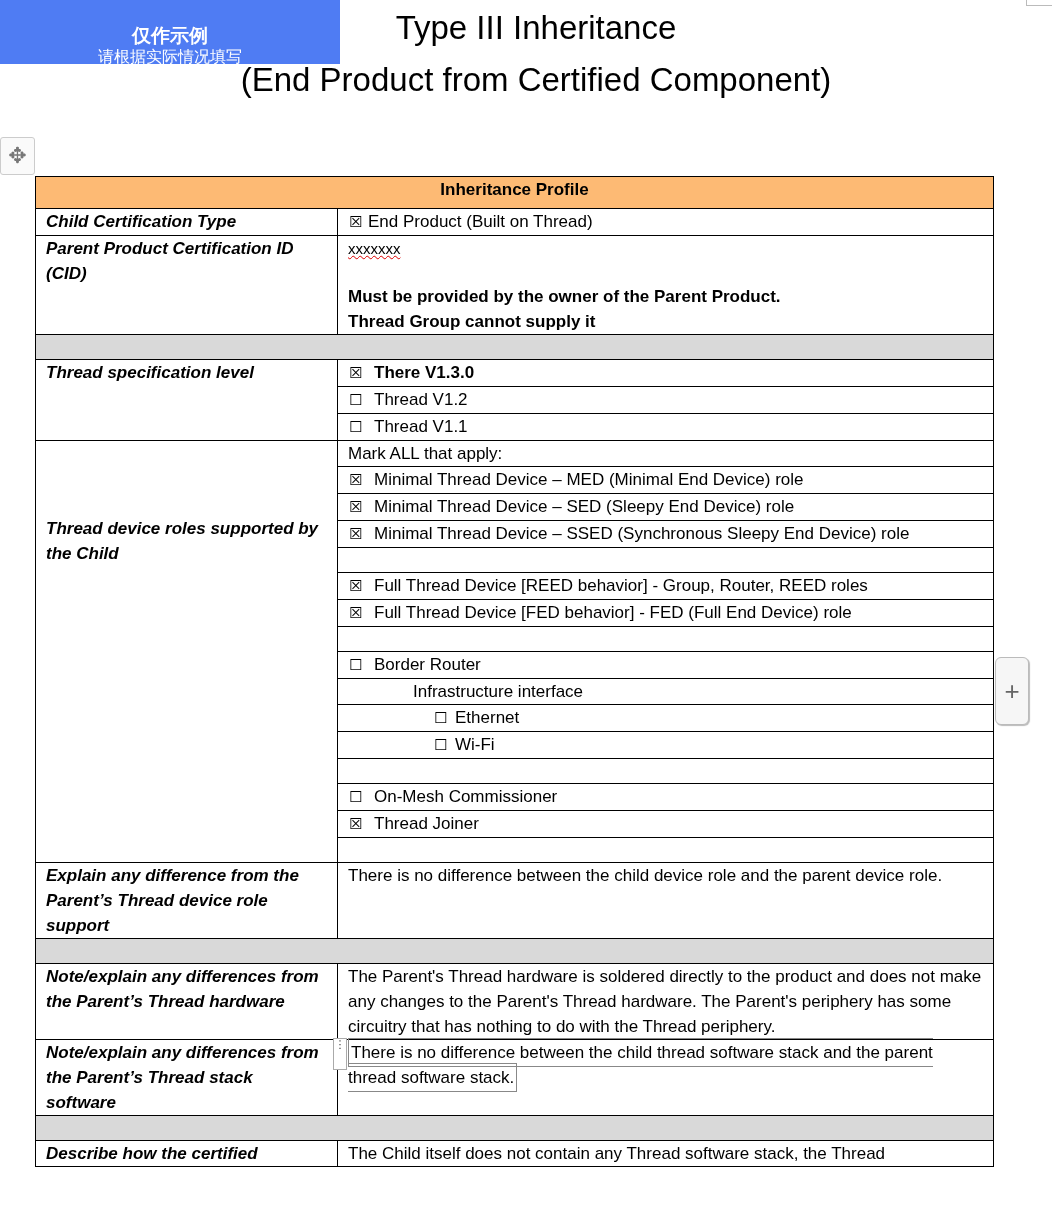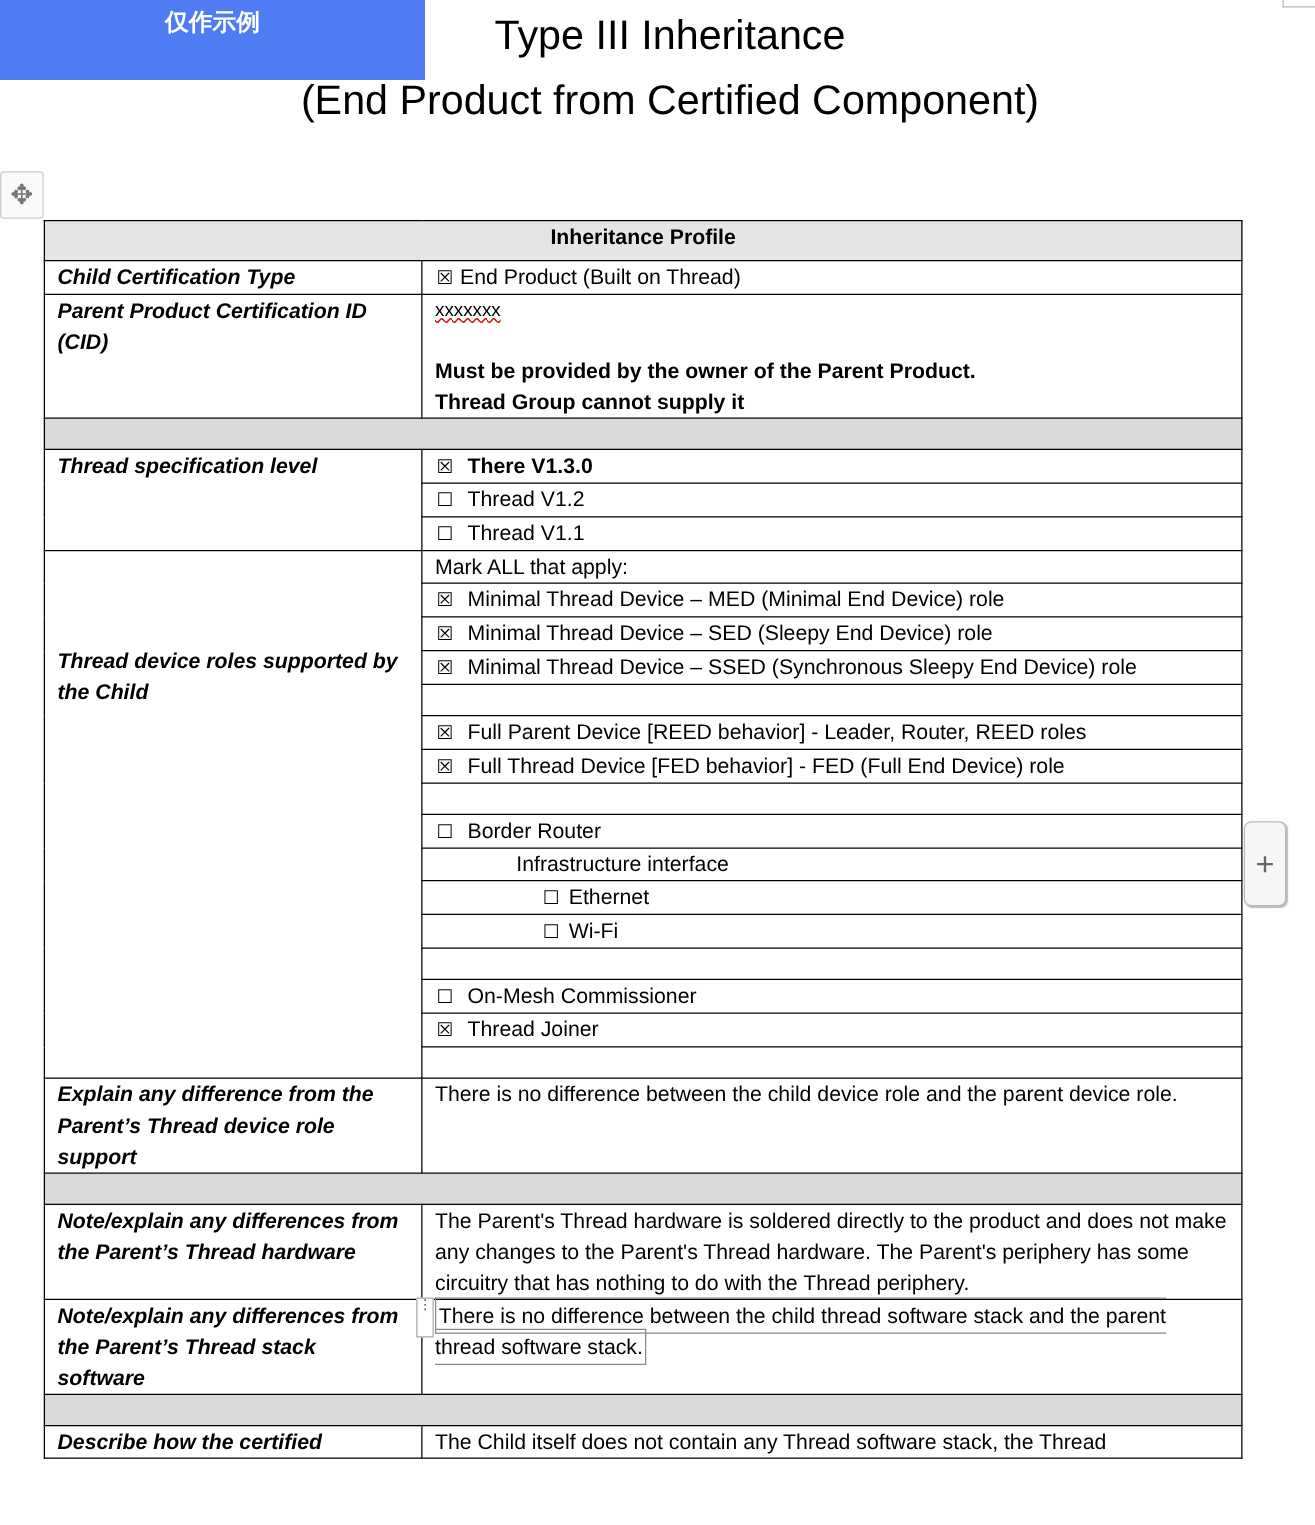--- a/index.html
+++ b/index.html
@@ -1,51 +1,52 @@
 <!DOCTYPE html>
 <html><head>
 <meta charset="utf-8">
 <style>
   html, body { margin:0; padding:0; }
   body { width:1052px; height:1220px; background:#ffffff; position:relative; overflow:hidden;
          font-family:"Liberation Sans", sans-serif; color:#000; }
   .banner { position:absolute; left:0; top:0; width:340px; height:64px; background:#4f7cf3; color:#fff; text-align:center; }
-  .banner .b1 { font-size:19px; font-weight:bold; margin-top:8px; line-height:22px; }
+  .banner .b1 { font-size:19px; font-weight:bold; margin-top:25px; line-height:22px; }
   .banner .b2 { font-size:16px; line-height:20px; }
   .corner-mark { position:absolute; left:0; top:0; width:45px; height:5px; border-right:1px solid #bbb; border-bottom:1px solid #bbb; }
   .corner-mark-r { position:absolute; right:0; top:0; width:25px; height:5px; border-left:1px solid #bbb; border-bottom:1px solid #bbb; }
   .title1 { position:absolute; left:0; width:1072px; top:8px; text-align:center; font-size:33px; line-height:40px; }
   .title2 { position:absolute; left:0; width:1072px; top:60px; text-align:center; font-size:33px; line-height:40px; }
   .move-handle { position:absolute; left:0; top:137px; width:33px; height:36px; border:1px solid #ccc; border-radius:3px; background:#fafafa;
                  display:flex; align-items:center; justify-content:center; color:#777; font-size:22px; }
   .add-handle { position:absolute; left:995px; top:657px; width:32px; height:66px; border:1px solid #bbb; border-radius:6px; background:#f6f6f6;
                 display:flex; align-items:center; justify-content:center; color:#666; font-size:26px; box-shadow:1px 1px 1px #bbb; }
   table.profile { position:absolute; left:35px; top:176px; width:958px; border-collapse:collapse; table-layout:fixed; }
   table.profile td { border:1.5px solid #000; vertical-align:top; font-size:17px; line-height:25px; padding:0 10px; }
-  td.hdr { background:#e5e5e5; text-align:center; font-weight:bold; font-size:21px; height:31px; line-height:33px; }
+  td.hdr { background:#fdba74; text-align:center; font-weight:bold; font-size:21px; height:31px; line-height:33px; }
   td.lbl { font-weight:bold;font-style:italic; }
   td.gray { background:#d9d9d9; height:24px; }
   .cb { display:inline-block; width:16px; text-align:center; margin-right:10px; font-family:"DejaVu Sans", sans-serif; font-size:15px; }
   .row-h { height:25px; }
   .blank { height:24px; }
   .indent1 { padding-left:75px !important; }
   .indent2 { padding-left:95px !important; }
   .squiggle { text-decoration:underline wavy #d00; text-decoration-thickness:1px; font-size:15px; }
   .editbox { position:relative; }
   .textframe { display:inline; border:1px solid #888; padding:4px 2px; }
   .frame-handle { position:absolute; left:-15px; top:-2px; width:12px; height:30px; border:1px solid #aaa; background:#fff; font-size:11px; line-height:10px; text-align:center; color:#444; }
 </style>
 </head>
 <body>
 
 <div class="corner-mark"></div>
 <div class="corner-mark-r"></div>
 
 <div class="banner">
   <div class="b1">仅作示例</div>
+  <div class="b2">请根据实际情况填写</div>
 </div>
 
 <div class="title1">Type III Inheritance</div>
 <div class="title2">(End Product from Certified Component)</div>
 
 <div class="move-handle">
   <span>✥</span>
 </div>
 
 <div class="add-handle">
@@ -109,21 +110,21 @@
   <tr>
         <td class="row-h"><span class="cb">☒</span><span>Minimal Thread Device – SED (Sleepy End Device) role</span></td>
       </tr>
   <tr>
         <td class="row-h"><span class="cb">☒</span><span>Minimal Thread Device – SSED (Synchronous Sleepy End Device) role</span></td>
       </tr>
   <tr>
         <td class="blank"></td>
       </tr>
   <tr>
-        <td class="row-h"><span class="cb">☒</span><span>Full Parent Device [REED behavior] - Leader, Router, REED roles</span></td>
+        <td class="row-h"><span class="cb">☒</span><span>Full Thread Device [REED behavior] - Group, Router, REED roles</span></td>
       </tr>
   <tr>
         <td class="row-h"><span class="cb">☒</span><span>Full Thread Device [FED behavior] - FED (Full End Device) role</span></td>
       </tr>
   <tr>
         <td class="blank"></td>
       </tr>
   <tr>
         <td class="row-h"><span class="cb">☐</span><span>Border Router</span></td>
       </tr>

